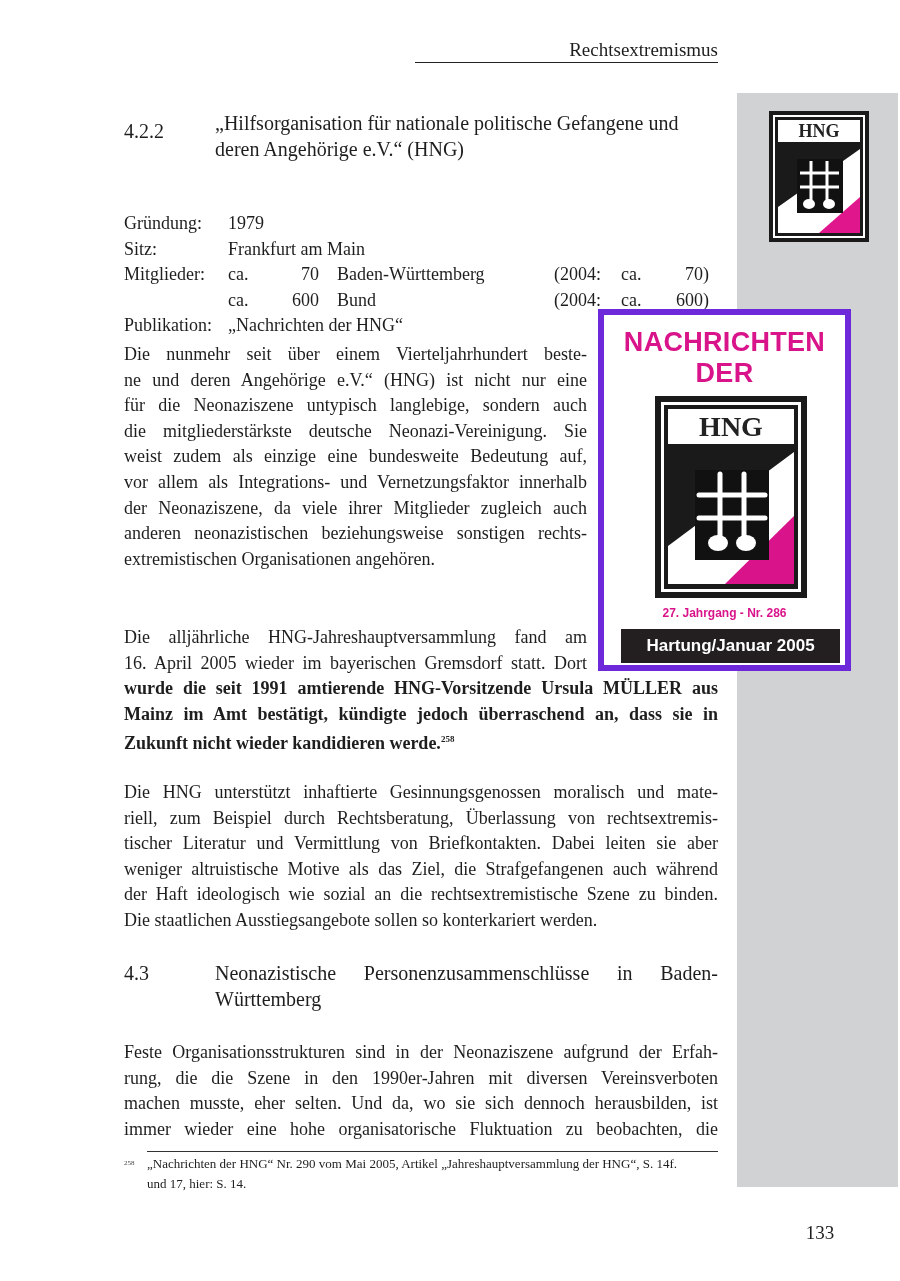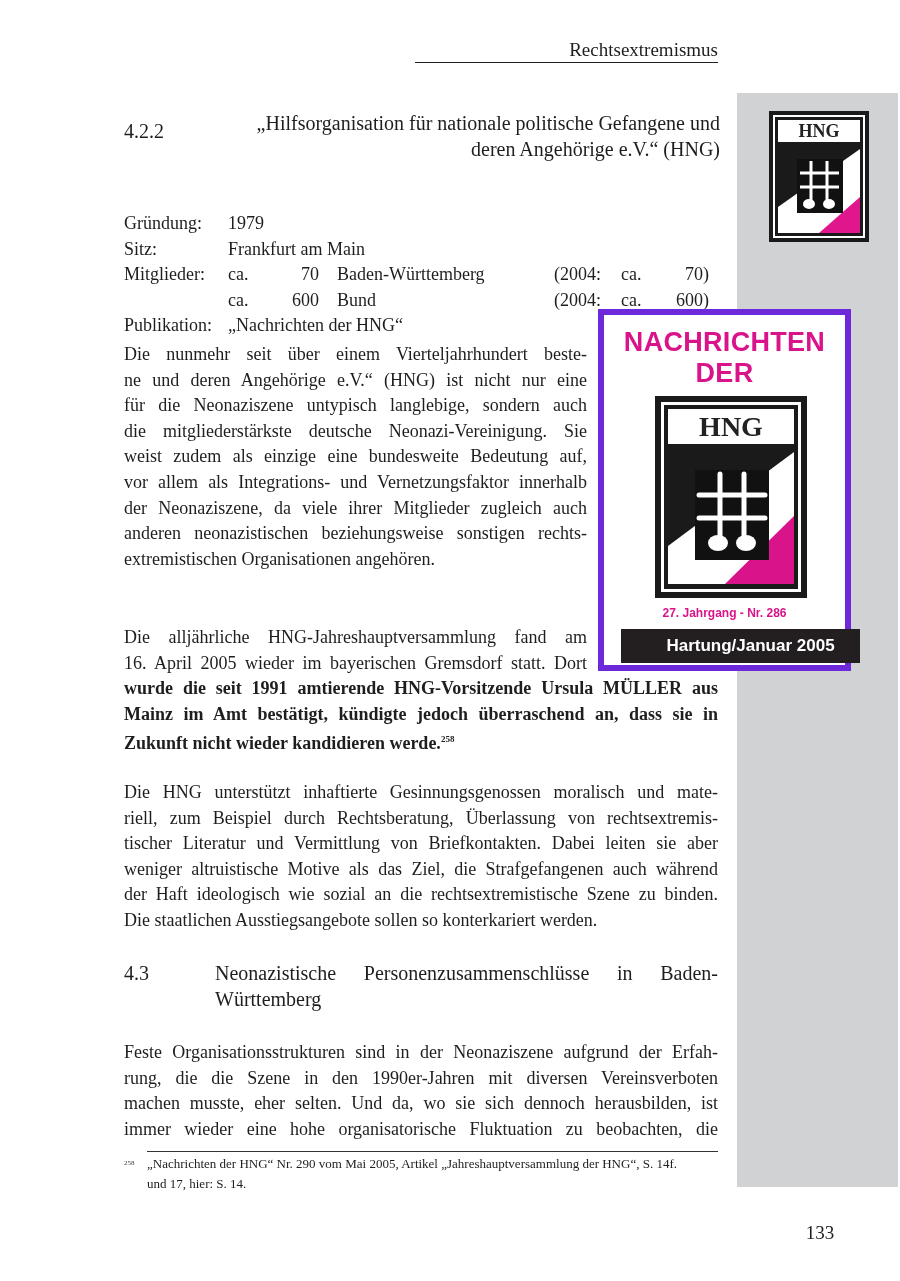--- a/index.html
+++ b/index.html
@@ -34,21 +34,21 @@
     
     .cover { left: 598px; top: 309px; width: 253px; height: 362px; background: #fff; border: 6px solid #6d28d9; box-sizing: border-box; }
     .cover-title { position: absolute; left: 0; width: 100%; text-align: center;
                    font-family: "Liberation Sans", "DejaVu Sans", sans-serif; font-weight: bold;
                    color: #d9138a; font-size: 27px; line-height: 30px; letter-spacing: 0.3px; }
     .cover-issue { position: absolute; left: 0; width: 100%; top: 291px; text-align: center;
                    font-family: "Liberation Sans", "DejaVu Sans", sans-serif; font-weight: bold;
                    color: #d9138a; font-size: 12px; }
     .cover-date { position: absolute; left: 17px; top: 314px; width: 219px; height: 34px; background: #231f20;
                   color: #fff; font-family: "Liberation Sans", "DejaVu Sans", sans-serif; font-weight: bold;
-                  font-size: 17px; line-height: 34px; text-align: center; padding-left: 20px; }
+                  font-size: 17px; line-height: 34px; text-align: center; }
 
     .footnote-rule { left: 147px; top: 1151px; width: 571px; height: 1px; background: #333; }
     .footnote-num { left: 124px; top: 1159px; font-size: 7px; color: #444; }
     .footnote { left: 147px; top: 1154px; width: 571px; font-size: 13px; line-height: 20px; }
     .page-num { left: 790px; top: 1222px; width: 60px; text-align: center; font-size: 19px; }
   </style>
 </head>
 <body>
 
 <div class="abs running-head">Rechtsextremismus</div>
@@ -72,21 +72,21 @@
       <line x1="58" y1="50" x2="58" y2="90"></line>
       <line x1="31" y1="62" x2="70" y2="62"></line>
       <line x1="31" y1="76" x2="70" y2="76"></line>
     </g>
     <ellipse cx="40" cy="93" rx="6" ry="5" fill="#fff"></ellipse>
     <ellipse cx="60" cy="93" rx="6" ry="5" fill="#fff"></ellipse>
   </svg>
 </div>
 
 <div class="abs h-num" style="left:124px; top:110px;margin-top:8px;">4.2.2</div>
-<div class="abs h-title" style="left:215px; top:110px; width:505px;text-align:right;">
+<div class="abs h-title" style="left:215px; top:110px; width:505px;">
   <div>„Hilfsorganisation für nationale politische Gefangene und</div>
   <div>deren Angehörige e.V.“ (HNG)</div>
 </div>
 
 <div class="abs facts">
   <div class="row">
     <span style="left:0">Gründung:</span>
     <span style="left:104px">1979</span>
   </div>
   <div class="row">

